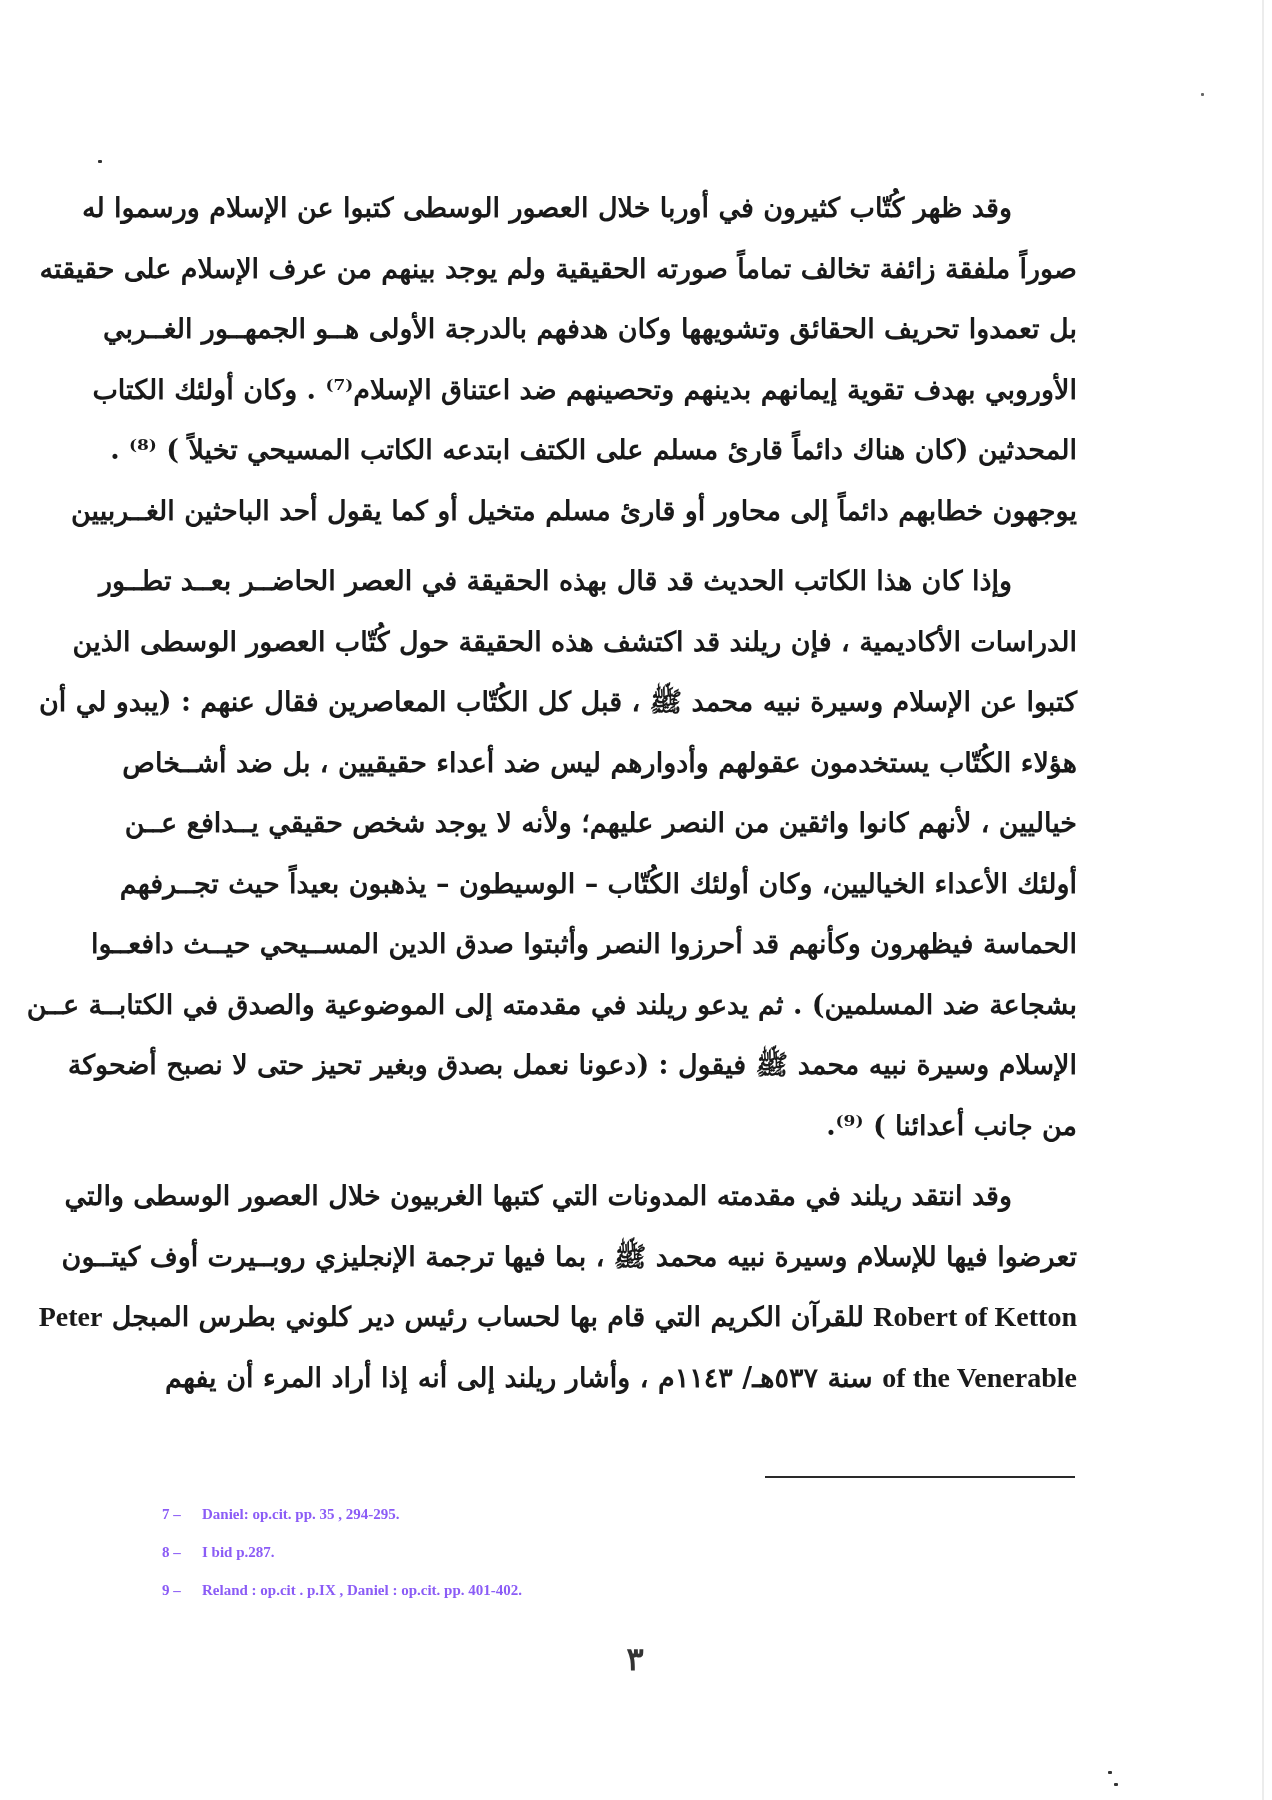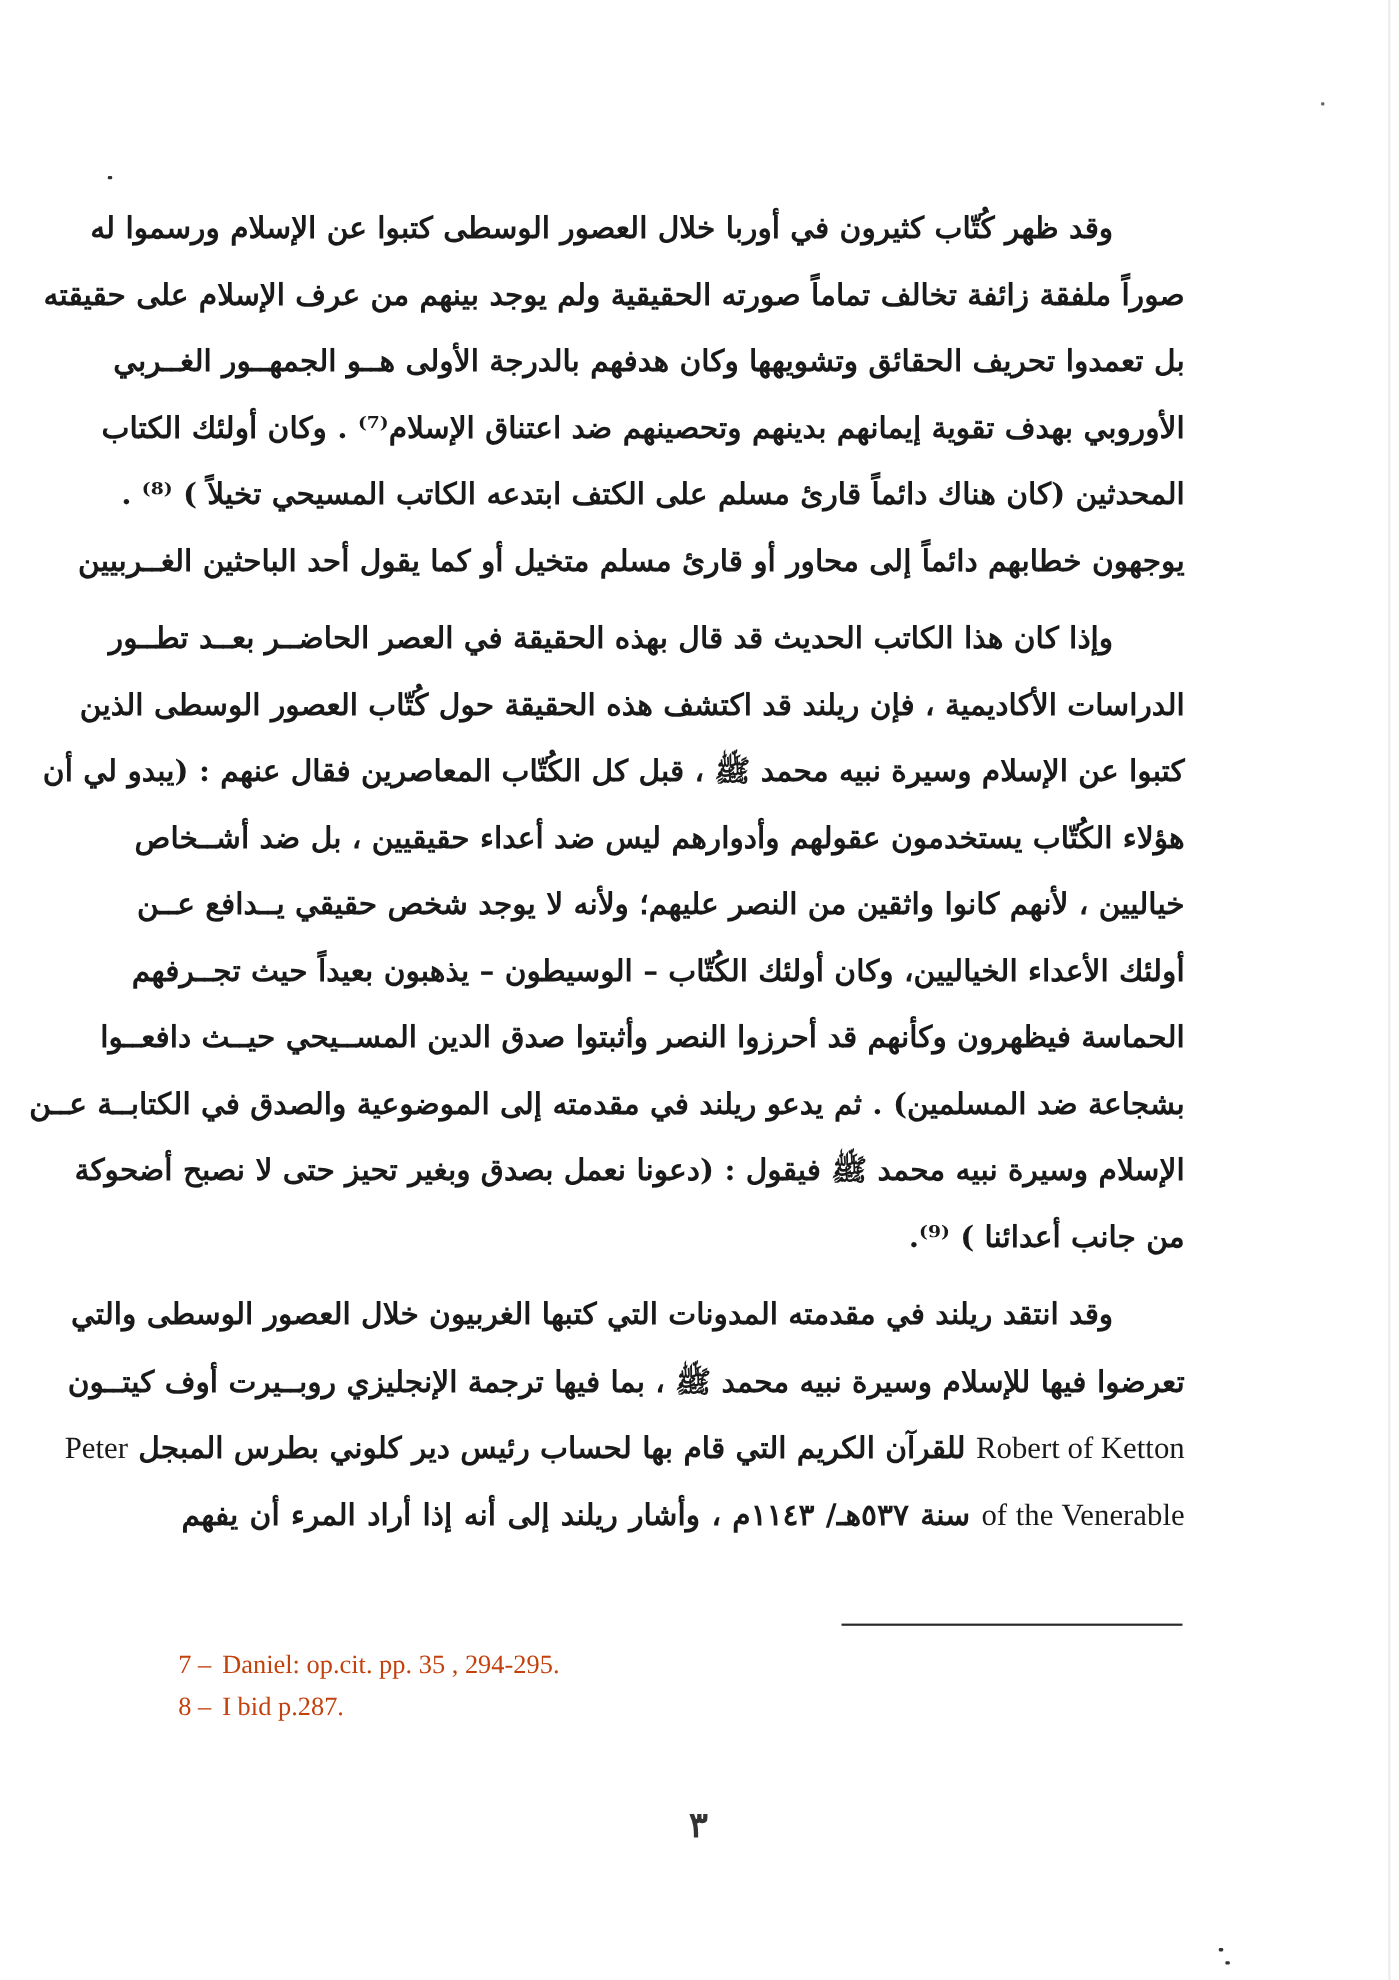--- a/index.html
+++ b/index.html
@@ -50,41 +50,42 @@
       text-align: justify;
       text-align-last: justify;
       -moz-text-align-last: justify;
       letter-spacing: 0;
     }
     .line.indent { padding-right: 65px; }
     .line.last { text-align-last: right; }
     .line.gap-before { margin-top: 10px; }
     .latin {
       font-family: "Liberation Serif", "DejaVu Serif", serif;
-      font-weight: normal;
+      font-weight: bold;
       font-size: 28px;
       unicode-bidi: embed;
       direction: ltr;
     }
     .separator {
       position: absolute;
       left: 765px;
       top: 1476px;
       width: 310px;
       height: 2px;
       background: #2a2a2a;
     }
     .footnotes {
       position: absolute;
       left: 162px;
       top: 1495px;
       direction: ltr;
       font-family: "Liberation Serif", "DejaVu Serif", serif;
-      font-size: 24px;
-      color: #c2410c;
+      font-size: 15px;
+      color: #8b5cf6;
+      font-weight: bold;
     }
     .fn {
       height: 38px;
       line-height: 38px;
       white-space: nowrap;
     }
     .fn-num { display: inline-block; width: 40px; }
     .page-number {
       position: absolute;
       left: 560px;
@@ -141,16 +142,19 @@
 
   <div class="separator"></div>
 
   <div class="footnotes">
     <div class="fn">
       <span class="fn-num">7 –</span><span>Daniel: op.cit. pp. 35 , 294-295.</span>
     </div>
     <div class="fn">
       <span class="fn-num">8 –</span><span>I bid p.287.</span>
     </div>
+    <div class="fn">
+      <span class="fn-num">9 –</span><span>Reland : op.cit . p.IX , Daniel : op.cit. pp. 401-402.</span>
+    </div>
   </div>
 
   <div class="page-number">٣</div>
 </div>
 
 </body></html>

